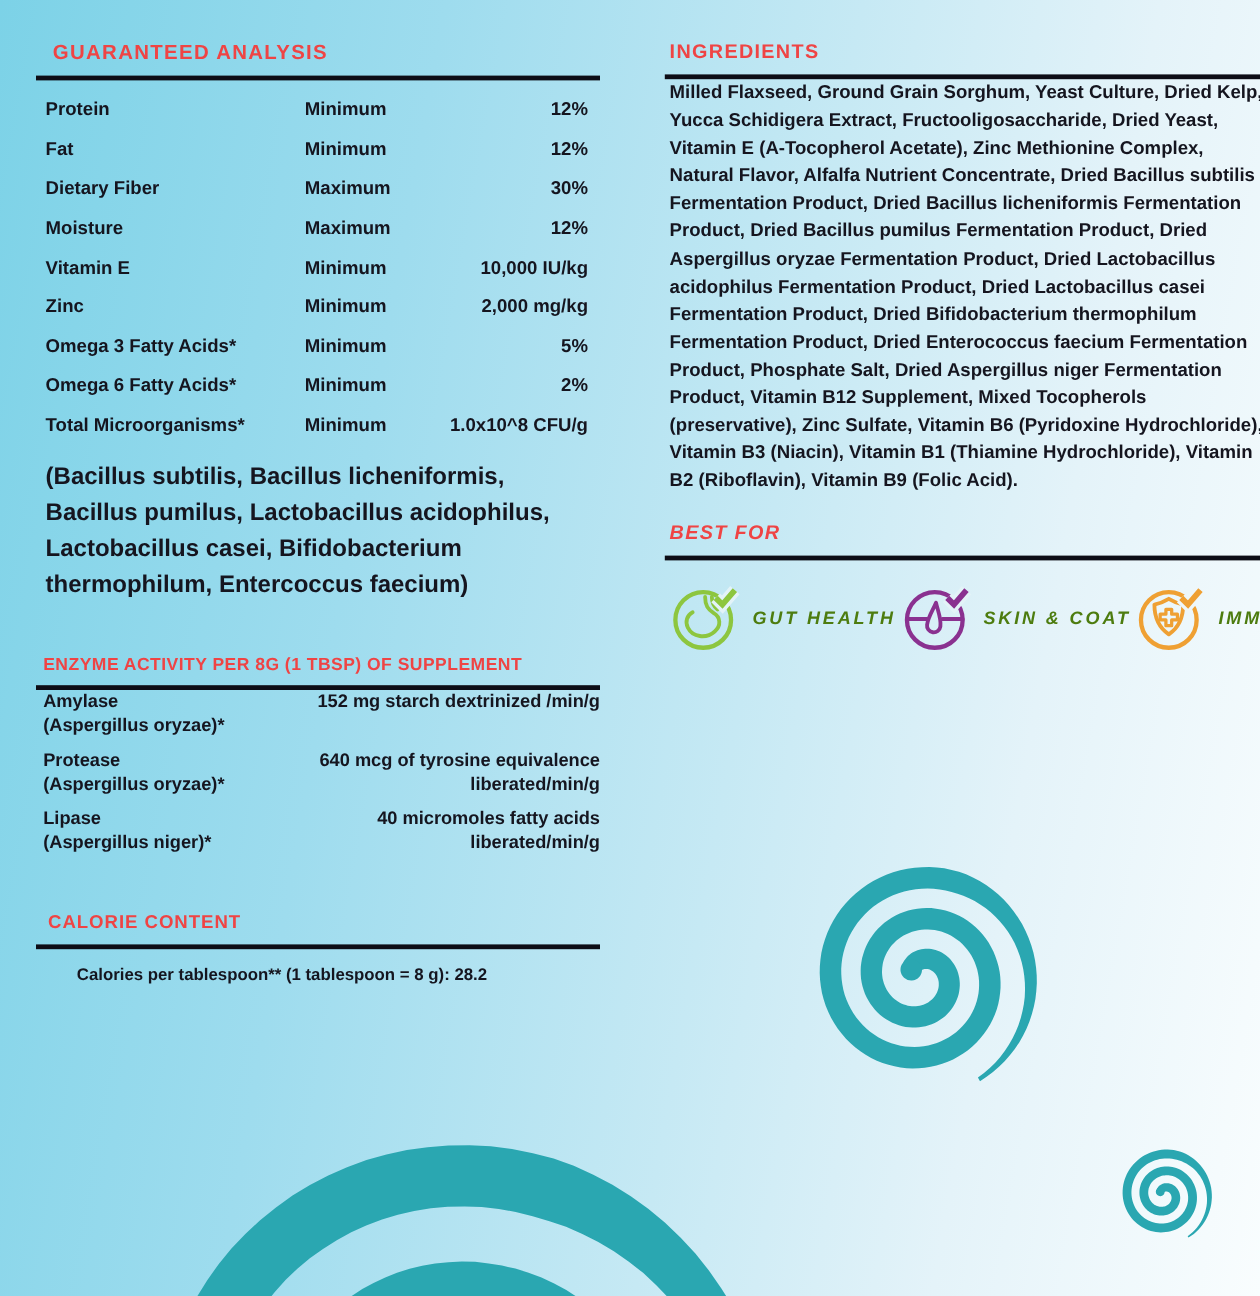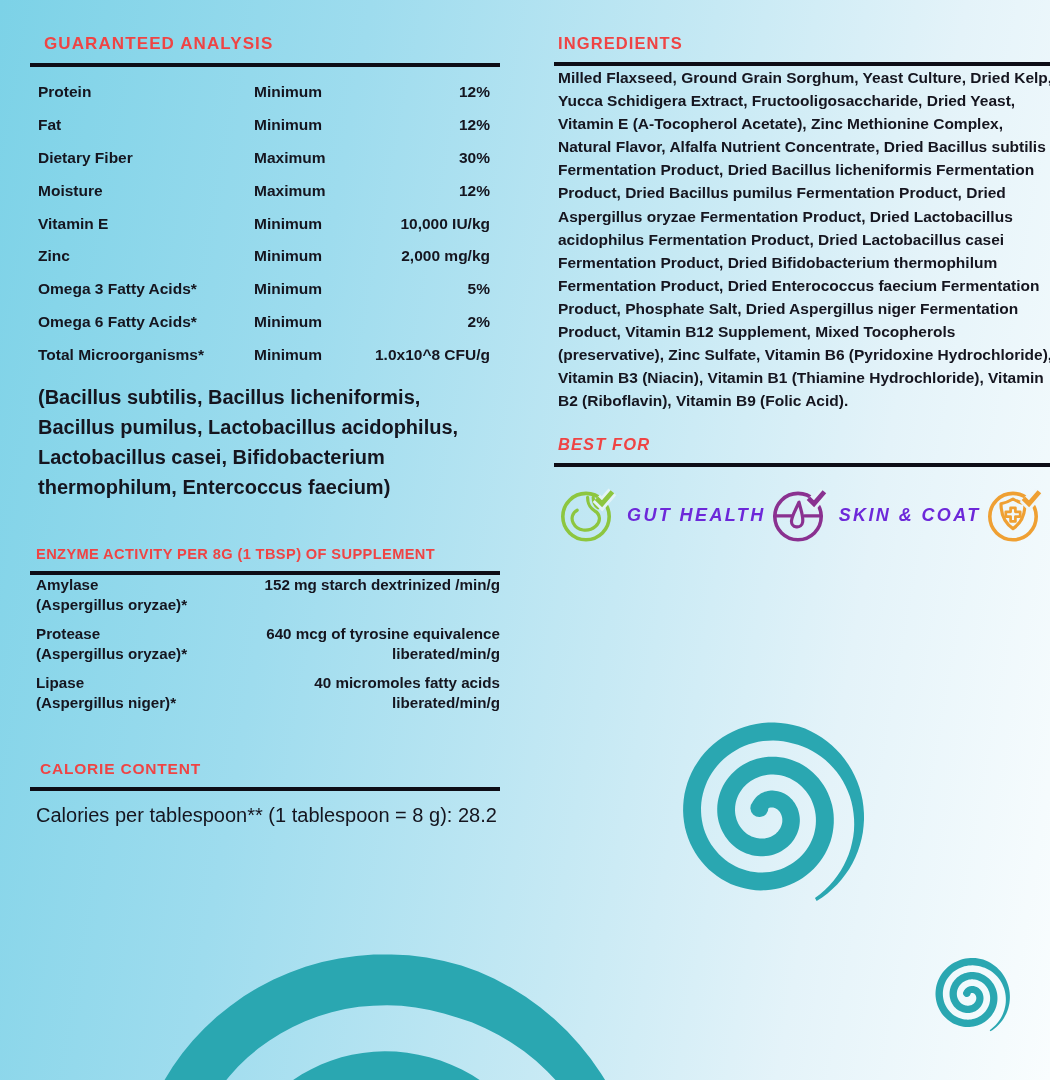--- a/index.html
+++ b/index.html
@@ -41,38 +41,38 @@
   
   .enzyme-section { margin-top:44px; }
   .enzyme-rows { display:flex; flex-direction:column; gap:9px; }
   .enz-row { display:grid; grid-template-columns:215px 1fr; font-size:15.2px; font-weight:bold; }
   .enz-name { padding-left:6px; line-height:1.32; }
   .enz-val  { text-align:right; line-height:1.32; }
   .enz-note { margin-top:13px; padding-left:6px; font-size:15.2px; font-weight:bold; line-height:1.4; }
 
   
   .calorie-section { margin-top:46px; }
-  .calorie-text { margin-top:13px; padding-left:6px; font-size:20px; font-weight:normal; }
+  .calorie-text { margin-top:13px; padding-left:6px; font-size:14px; font-weight:bold;margin-left:28px; }
 
   
   .ingredients-text {
     margin-top:0; padding-left:4px;
     font-size:15.5px; font-weight:bold; line-height:1.49; width:503px;
   }
 
   
   .bestfor-section { margin-top:23px;font-style:italic; }
   .bestfor-row {
     margin-top:16px; display:flex; align-items:center; justify-content:space-between;
   }
   .bf-item { display:flex; align-items:center; gap:9px; }
   .bf-item svg { flex:0 0 auto; }
   .bf-label {
-    font-size:18px; font-weight:bold; letter-spacing:2.4px;
-    color:#6d28d9; white-space:nowrap;
+    font-size:15px; font-weight:bold; letter-spacing:2.4px;
+    color:#4d7c0f; white-space:nowrap;
   }
 
   .spiral { position:absolute; }
   .spiral-mid   { left:660px; top:708px; width:214px; height:214px; }
   .spiral-small { left:926px; top:952px; width:88px;  height:88px; }
   .spiral-big   { left:66px;  top:913px; width:608px; height:608px; }
 </style>
 </head>
 <body>
 

